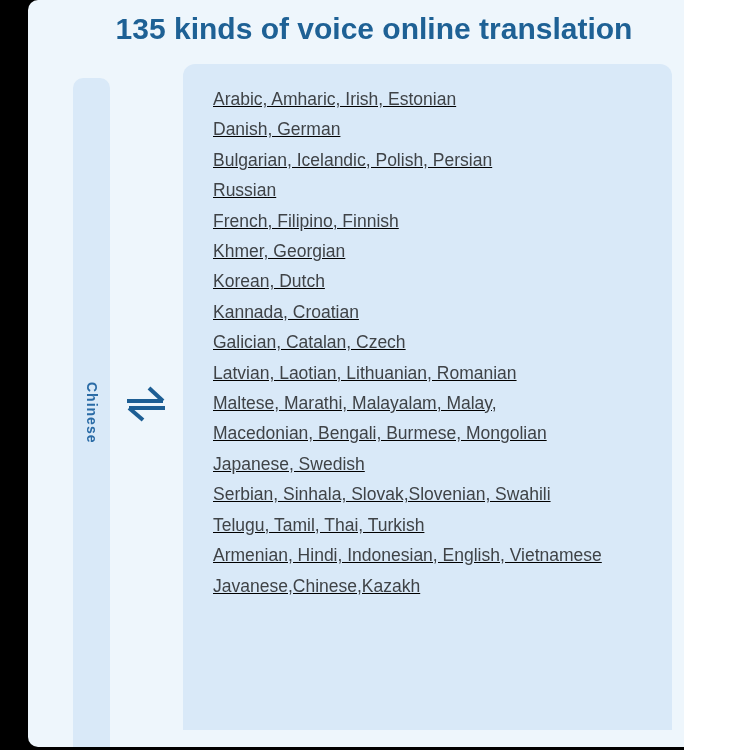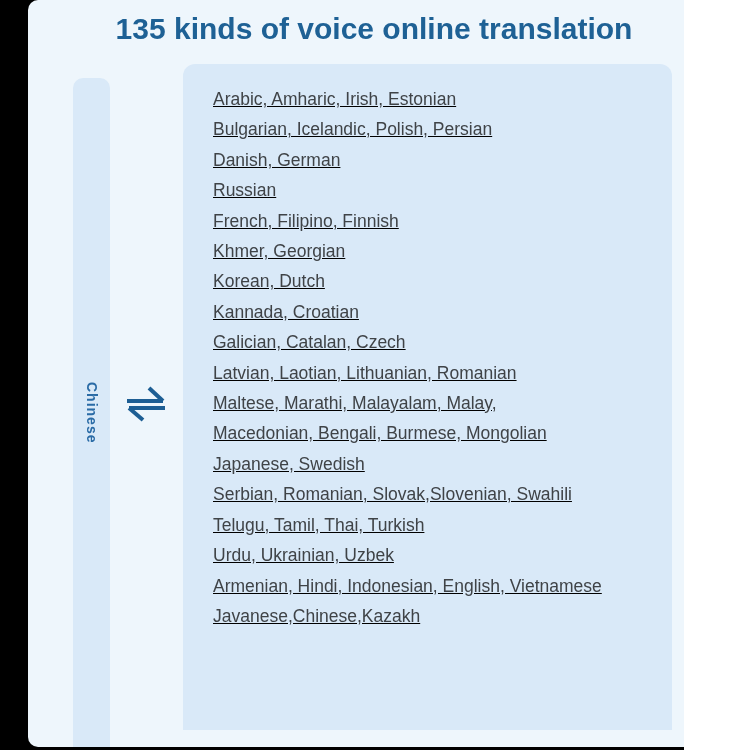--- a/index.html
+++ b/index.html
@@ -103,32 +103,31 @@
     <g stroke="#1d5e94" stroke-width="4" fill="none" stroke-linecap="butt">
       <path d="M3 19 H39"></path>
       <path d="M39 19 L25 6"></path>
       <path d="M41 26 H5"></path>
       <path d="M5 26 L19 38"></path>
     </g>
   </svg>
 
   <div class="panel">
       <div class="lang-row">Arabic, Amharic, Irish, Estonian</div>
+      <div class="lang-row">Danish, German</div>
       <div class="lang-row">Bulgarian, Icelandic, Polish, Persian</div>
-      <div class="lang-row">Danish, German</div>
       <div class="lang-row">Russian</div>
       <div class="lang-row">French, Filipino, Finnish</div>
       <div class="lang-row">Khmer, Georgian</div>
       <div class="lang-row">Korean, Dutch</div>
       <div class="lang-row">Kannada, Croatian</div>
       <div class="lang-row">Galician, Catalan, Czech</div>
       <div class="lang-row">Latvian, Laotian, Lithuanian, Romanian</div>
       <div class="lang-row">Maltese, Marathi, Malayalam, Malay,</div>
       <div class="lang-row">Macedonian, Bengali, Burmese, Mongolian</div>
       <div class="lang-row">Japanese, Swedish</div>
-      <div class="lang-row">Serbian, Romanian, Slovak,Slovenian, Swahili</div>
+      <div class="lang-row">Serbian, Sinhala, Slovak,Slovenian, Swahili</div>
       <div class="lang-row">Telugu, Tamil, Thai, Turkish</div>
-      <div class="lang-row">Urdu, Ukrainian, Uzbek</div>
       <div class="lang-row">Armenian, Hindi, Indonesian, English, Vietnamese</div>
       <div class="lang-row">Javanese,Chinese,Kazakh</div>
     </div>
 
 </div>
 
 </body></html>

